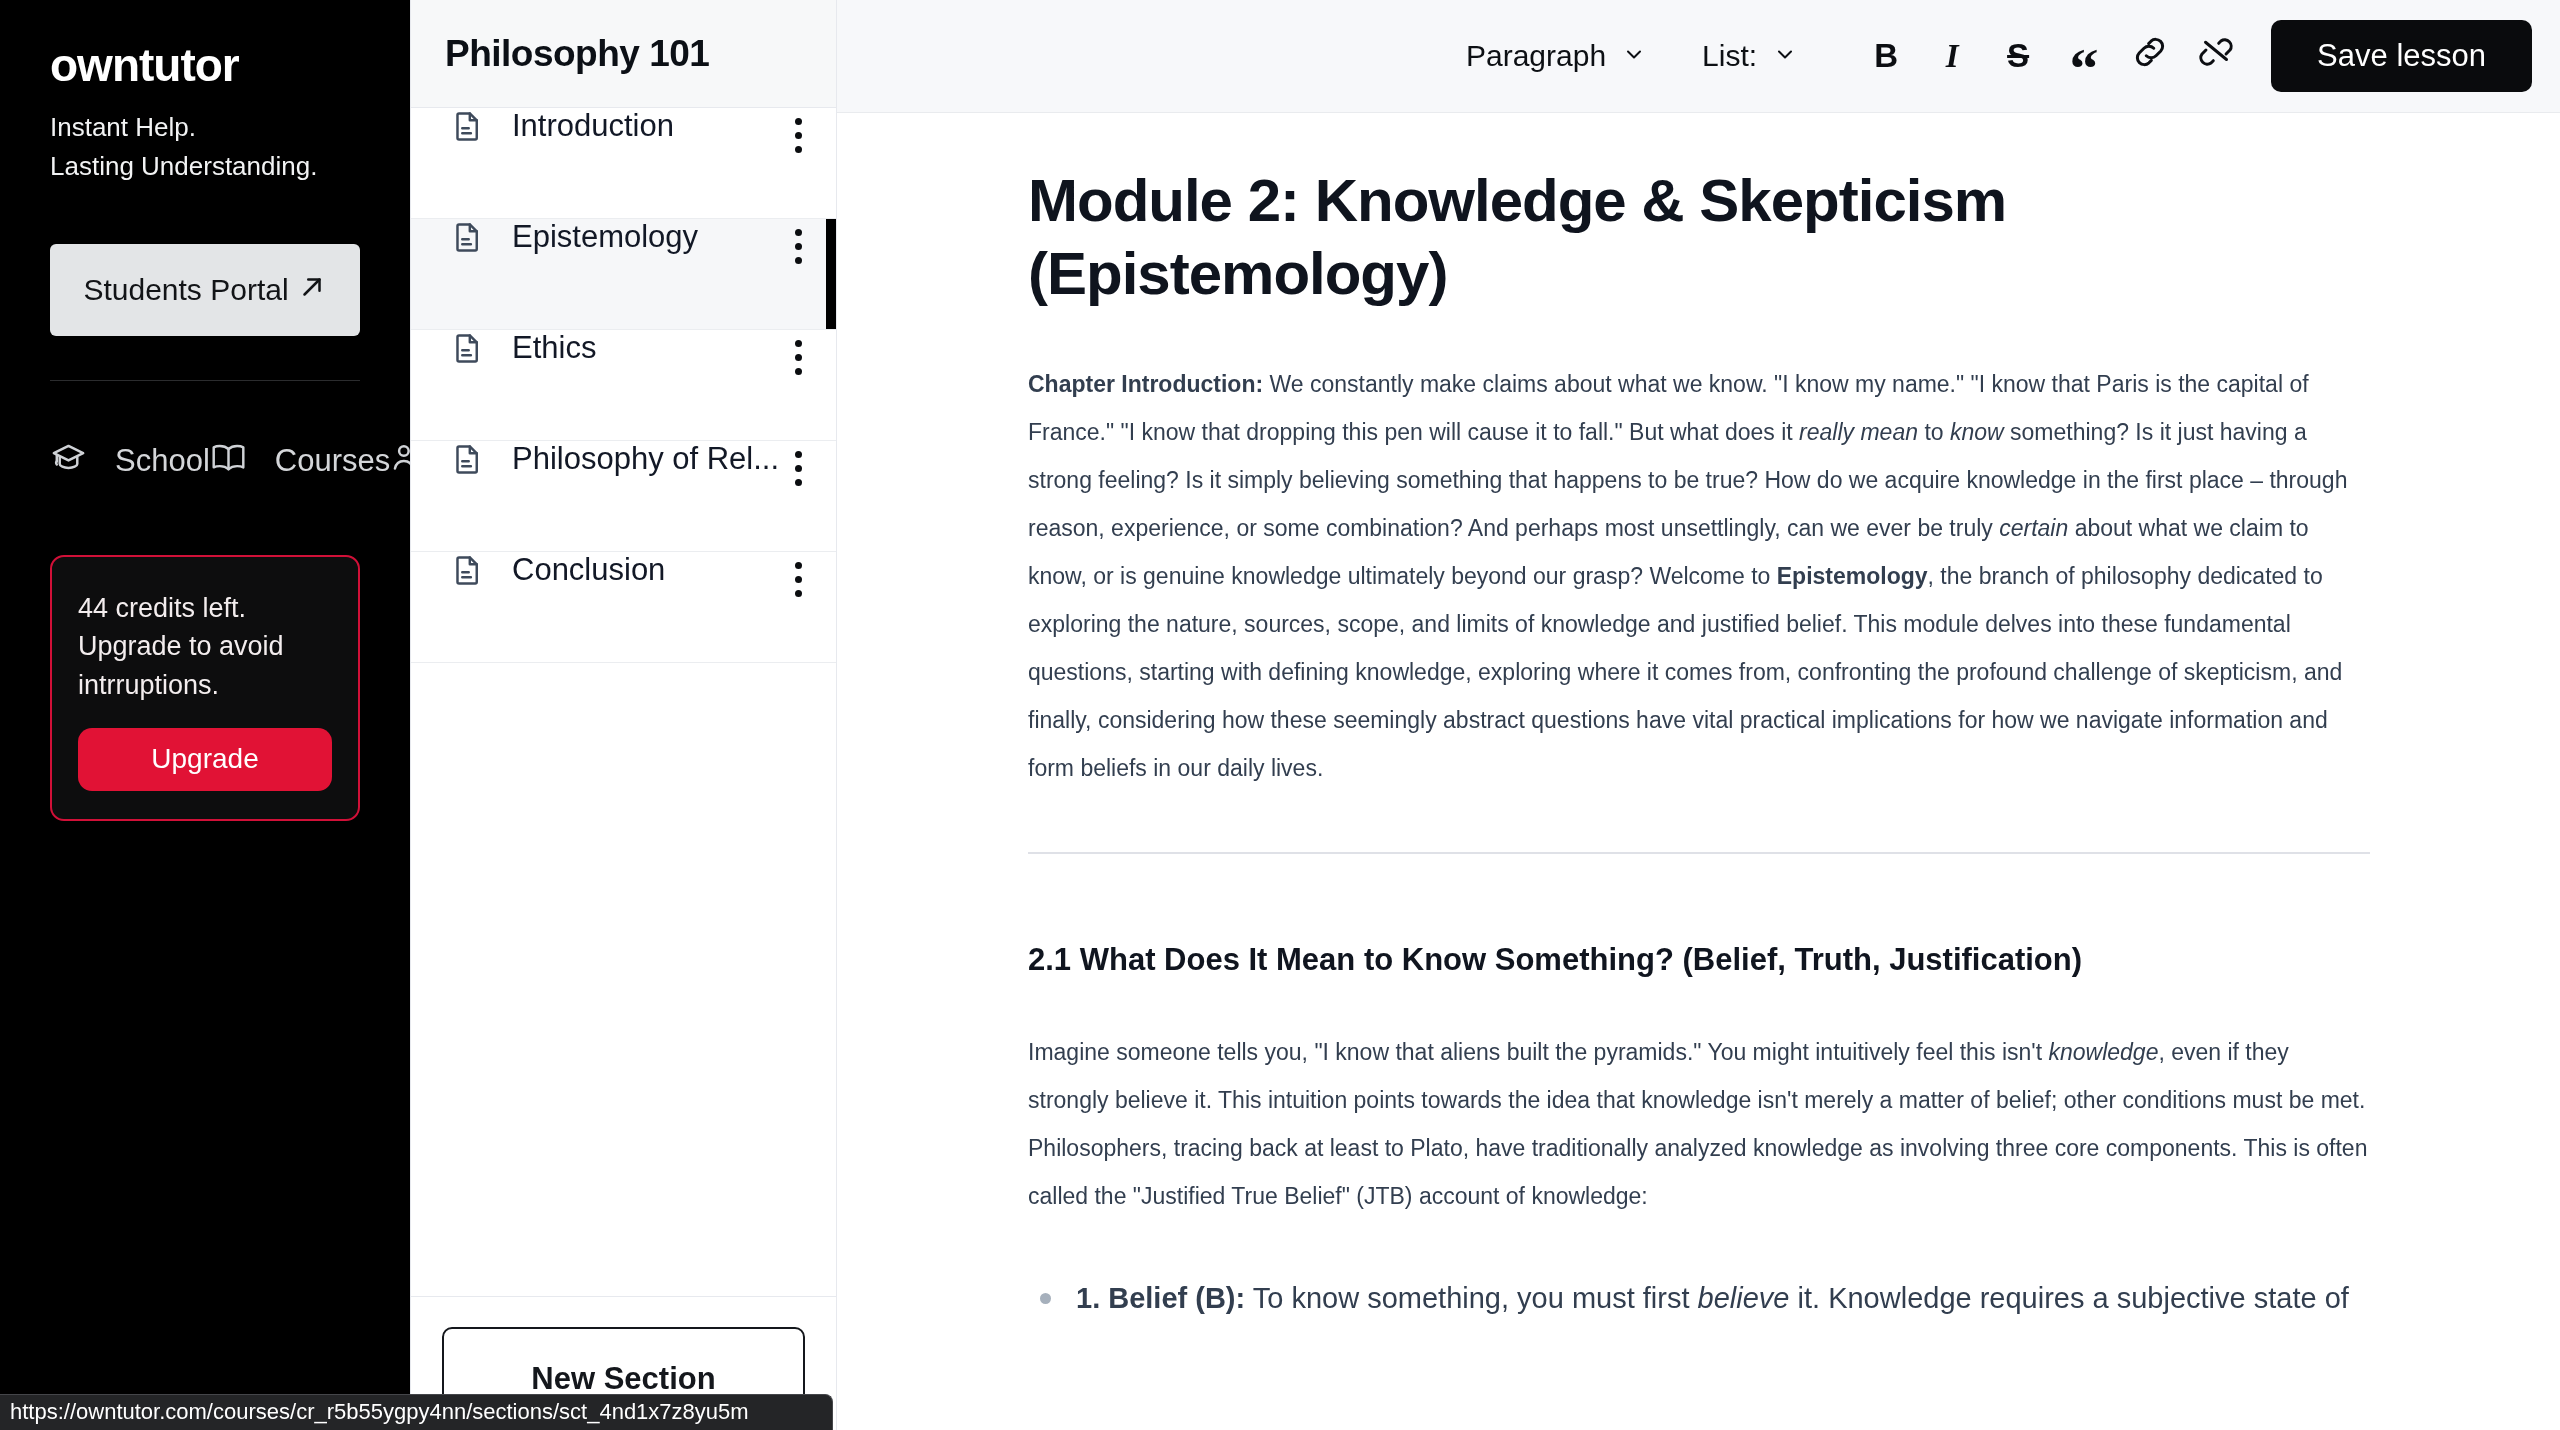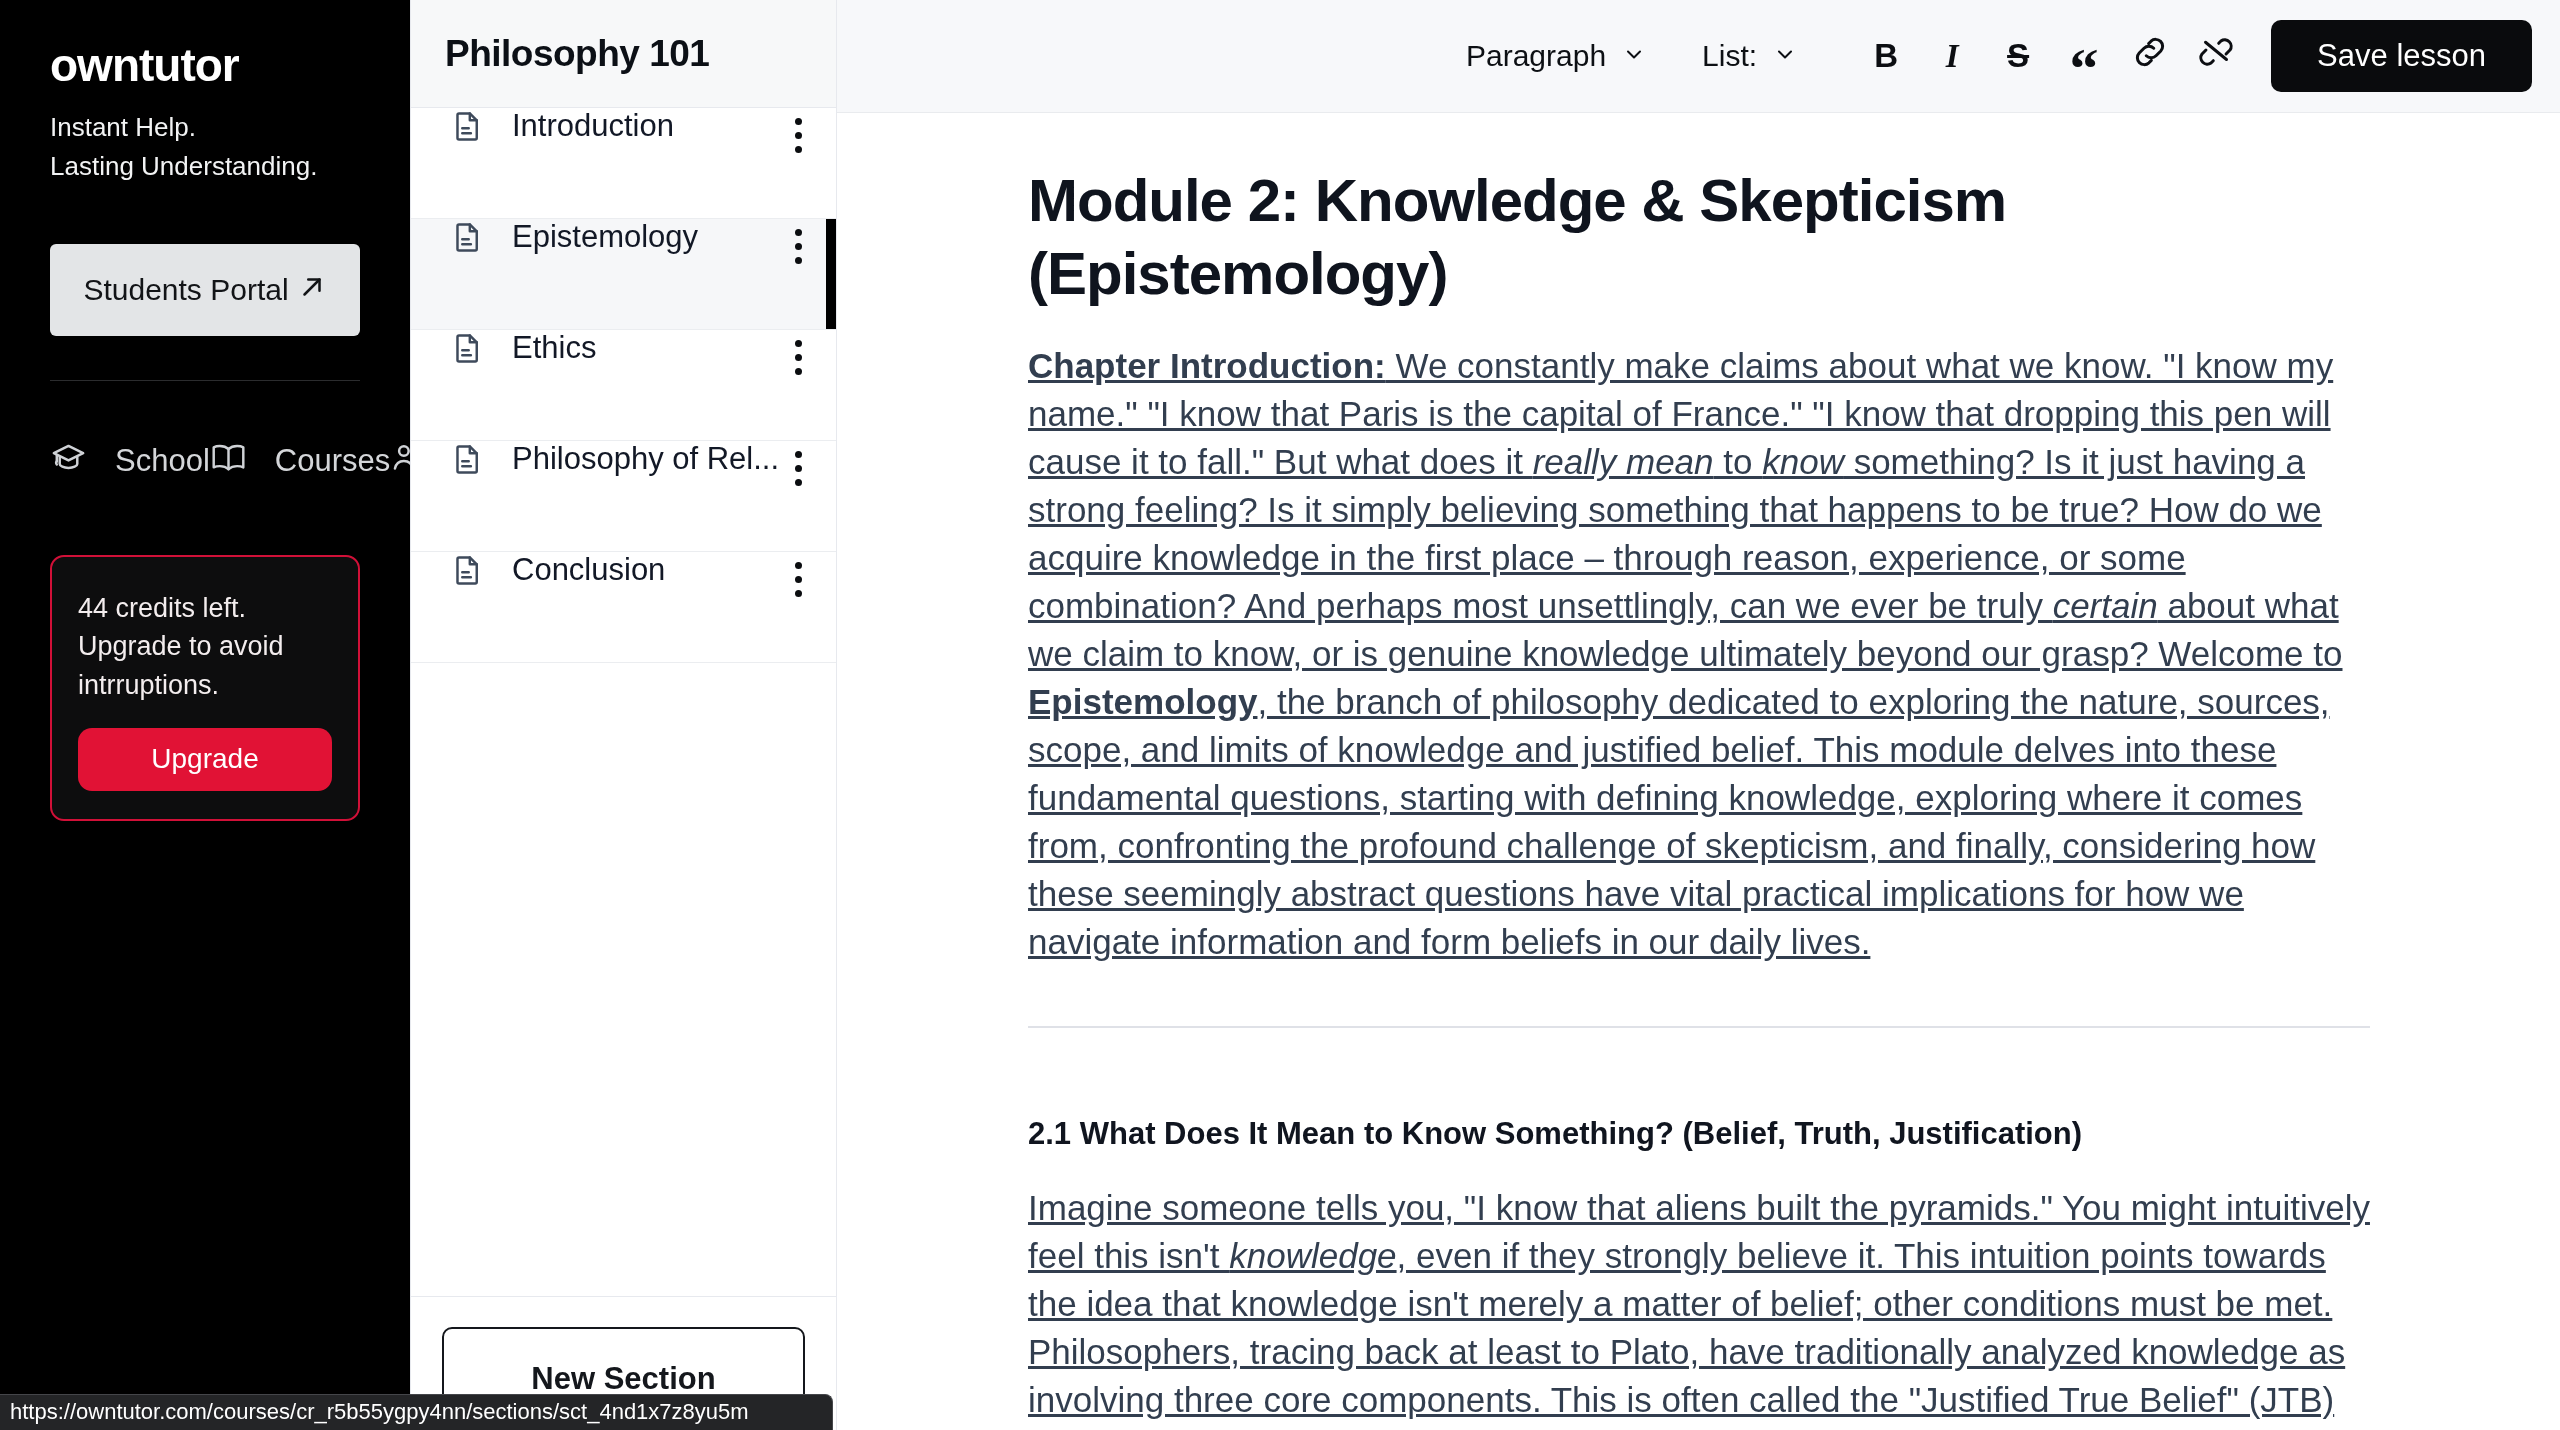--- a/index.html
+++ b/index.html
@@ -49,21 +49,21 @@
   .tb-btn { background:none; border:none; font-family:inherit; color:#0c0e12; font-size:33px; cursor:pointer; width:66px; height:66px; display:flex; align-items:center; justify-content:center; }
   .tb-bold { font-weight:800; }
   .tb-italic { font-style:italic; font-family:"Liberation Serif","DejaVu Serif",serif; font-weight:700; }
   .tb-strike { text-decoration:line-through; font-weight:600; }
   .tb-quote { font-size:58px; font-weight:800; line-height:0.4; padding-top:26px; font-family:"Liberation Serif","DejaVu Serif",serif; }
   .tb-btn svg { width:36px; height:36px; }
   .save-btn { margin-left:22px; margin-right:0; height:72px; padding:0 46px; background:#0a0b0d; color:#fff; border:none; border-radius:10px; font-family:inherit; font-size:31px; cursor:pointer; }
 
   .editor { flex:1; overflow:hidden; padding:30px 190px 0 191px; cursor:text; }
   .doc-title { font-size:60px; font-weight:800; color:#0f141e; line-height:1.21; letter-spacing:-1px; margin-top:22px; }
-  .doc-p { margin-top:32px; font-size:35px; line-height:48px; color:#323e4f;text-decoration:underline; }
+  .doc-p { margin-top:50px; font-size:23px; line-height:48px; color:#323e4f; }
   .doc-hr { border:none; border-top:2px solid #dfe1e7; margin-top:60px; }
   .doc-h2 { margin-top:88px; font-size:31px; font-weight:700; color:#10151f; }
   .doc-ul { margin-top:54px; list-style:none; padding-left:48px; }
   .doc-ul li { position:relative; font-size:29px; line-height:48px; color:#323e4f; }
   .doc-ul li::before { content:''; position:absolute; left:-36px; top:19px; width:11px; height:11px; border-radius:50%; background:#a6b0bc; }
 </style>
 </head>
 <body>
 
 <div class="app">

